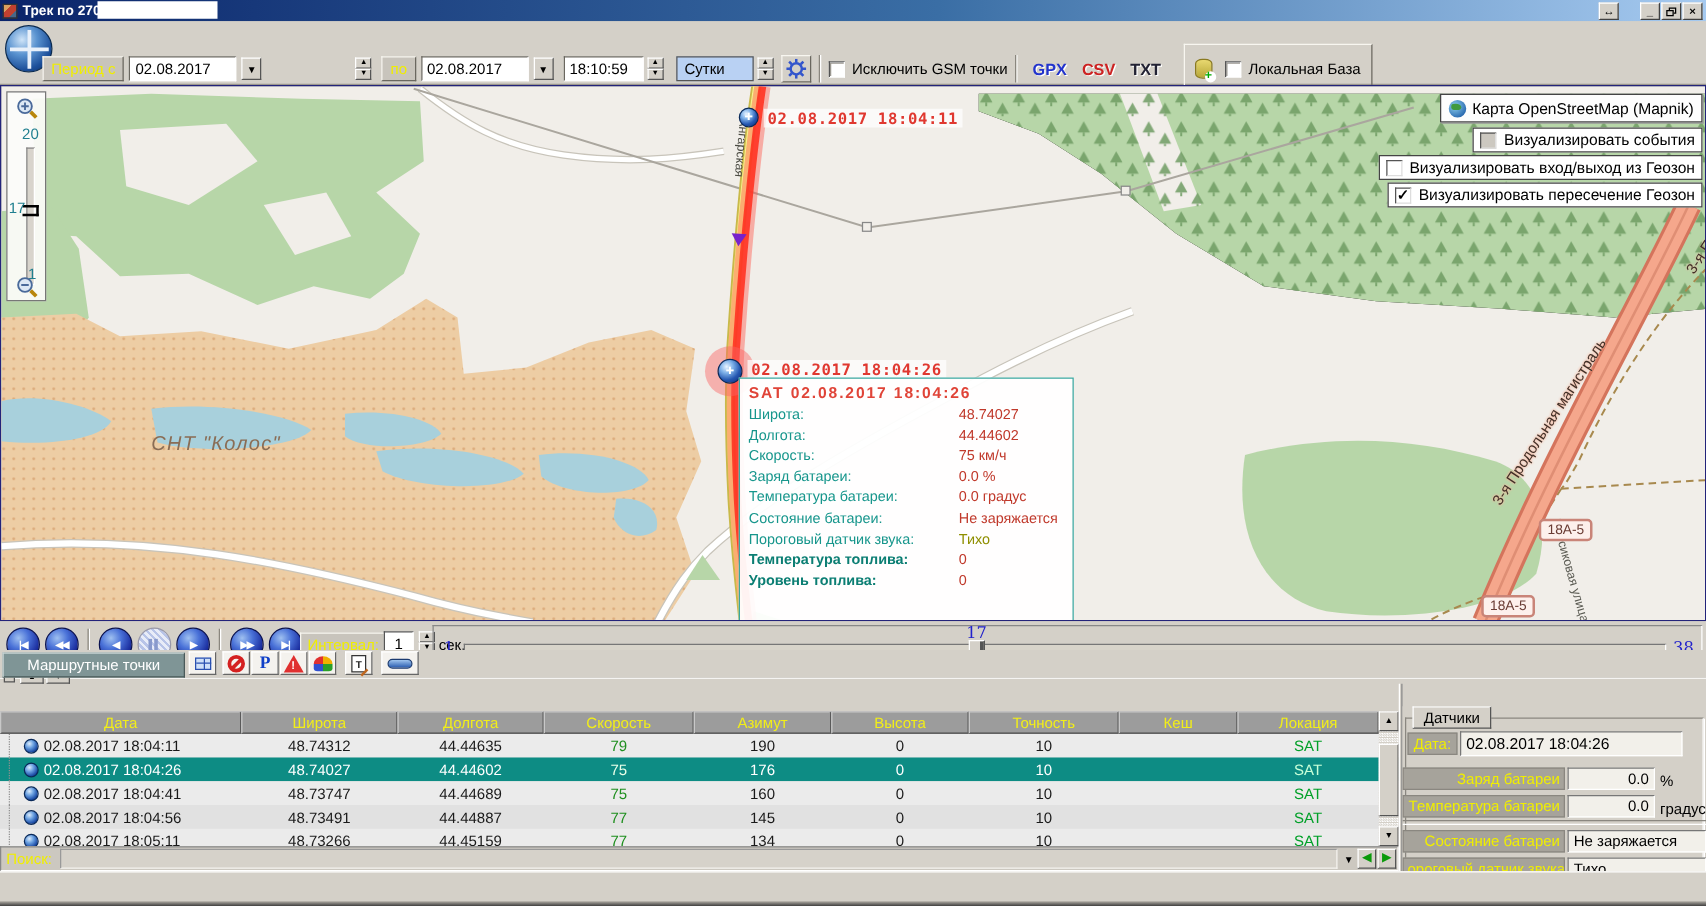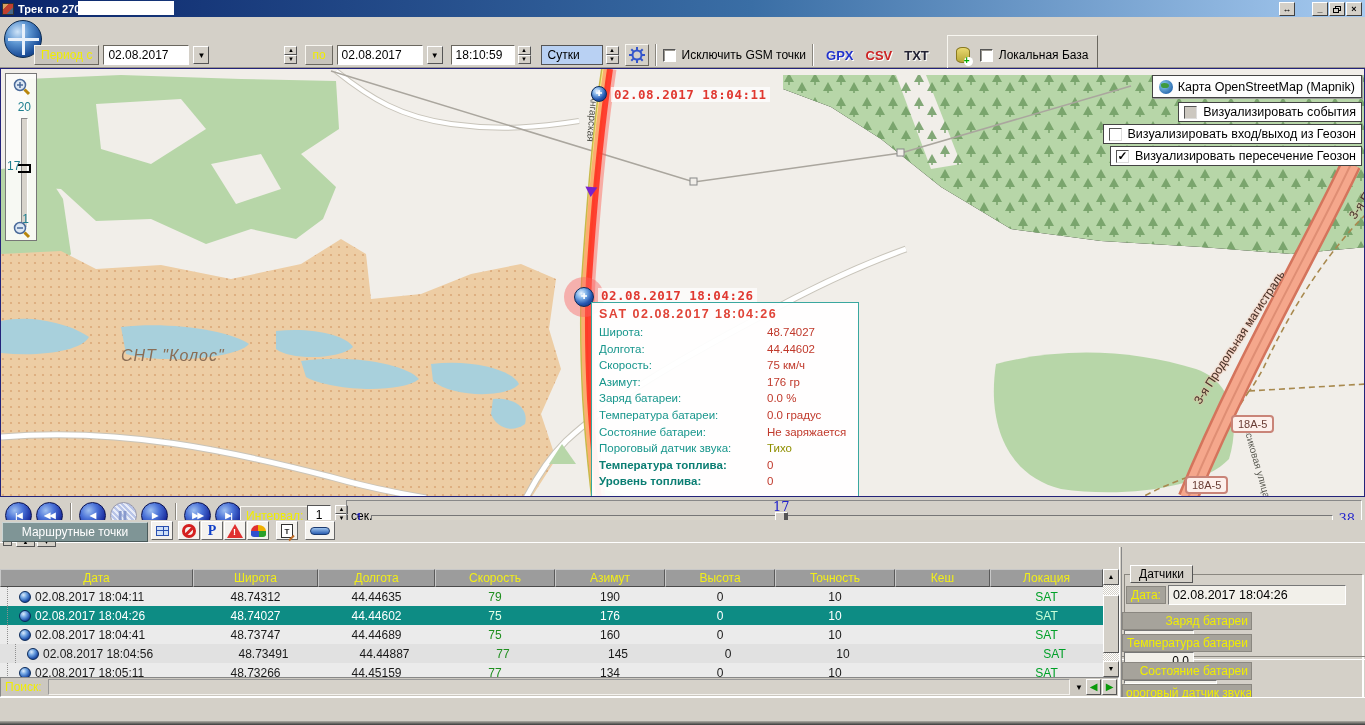--- a/index.html
+++ b/index.html
@@ -147,21 +147,21 @@
   .txtic{width:12px;height:14px;background:#fff;border:1px solid #333;position:relative;font-size:8px;font-weight:bold;color:#222;text-align:center;line-height:13px;}
   .txtic:after{content:"";position:absolute;right:-3px;bottom:-2px;width:7px;height:2px;background:#c06820;transform:rotate(-45deg);}
   .pillic{width:20px;height:8px;border-radius:4px;background:linear-gradient(#9ec4ee,#2a5db0);border:1px solid #1a3a70;}
   
   #tablewrap{position:absolute;left:0;top:569px;width:1119px;height:108px;background:#dcdcdc;overflow:hidden;}
   #thead{display:flex;height:18px;}
   .th{background:#9c9c9c;color:#f2ee18;font-size:12px;text-align:center;line-height:16px;flex:none;
     border:1px solid;border-color:#c8c8c8 #5a5a5a #4a4a4a #c8c8c8;overflow:hidden;white-space:nowrap;}
   #tbody{height:90px;overflow:hidden;}
   .trow{display:flex;height:19px;align-items:center;background:#ebebeb;}
-  .trow.alt{background:#e1e1e1;justify-content:center;}
+  .trow.alt{background:#e1e1e1;}
   .trow.sel{background:#0d8c84;}
   .td{flex:none;text-align:center;font-size:12px;color:#1a1a1a;overflow:hidden;white-space:nowrap;}
   .td.c-date{text-align:left;display:flex;align-items:center;height:100%;}
   .td.c-speed{color:#1f8f1f;} .td.c-loc{color:#00a028;}
   .trow.sel .td{color:#fff;} .trow.sel .td.c-loc{color:#c8ffd8;} .trow.sel .td.c-speed{color:#e8ffe8;}
   .treeline{width:12px;height:100%;border-left:1px dotted #909090;margin-left:7px;flex:none;}
   .rowmk{width:12px;height:12px;border-radius:50%;flex:none;margin-right:4px;
     background:radial-gradient(circle at 35% 30%,#dcecfc 0%,#6aa0e0 35%,#1e4ea8 70%,#0c2a66 100%);border:1px solid #0a2a5a;}
   #vscroll{position:absolute;right:0;top:0;width:16px;height:108px;
     background:repeating-conic-gradient(#fff 0 25%,#d4d0c8 0 50%) 0 0/2px 2px;}
@@ -181,21 +181,21 @@
   #rightdiv{position:absolute;left:1119px;top:547px;width:3px;height:150px;background:#d4d0c8;border-left:1px solid #fff;border-right:1px solid #888;}
   #sensors{position:absolute;left:1122px;top:565px;width:243px;height:132px;background:#d4d0c8;overflow:hidden;}
   #sensors-frame{position:absolute;left:2px;top:9px;width:239px;height:130px;border:1px solid;border-color:#8a8780 #fff #fff #8a8780;box-shadow:1px 1px 0 #fff;}
   #sensors-tab{position:absolute;left:8px;top:0;padding:1px 8px;background:#d4d0c8;border:1px solid;border-color:#fff #555 #555 #fff;font-size:12px;}
   #sensor-date-row{position:absolute;left:4px;top:20px;display:flex;align-items:center;}
   #sensor-date-label{background:#a6a39b;border:1px solid #8a8780;padding:1px 4px;font-size:12px;}
   #sensor-date-value{width:178px;height:20px;background:#f2f0ea;border:1px solid;border-color:#777 #fff #fff #777;
     padding:2px 4px;font-size:12.5px;margin-left:2px;white-space:nowrap;}
   #sensor-fields{position:absolute;left:0;top:47px;width:243px;}
   .sep-h{height:4px;border-top:1px solid #8a8780;border-bottom:1px solid #fff;margin:2px 0;}
-  .sf-row{display:flex;align-items:flex-start;height:20px;margin-bottom:2px;flex-direction:column;}
+  .sf-row{display:flex;align-items:flex-end;height:20px;margin-bottom:2px;}
   .sf-l{width:130px;flex:none;background:#a6a39b;border:1px solid #8a8780;color:#f0ee00;font-size:12px;
     text-align:right;padding:1px 3px;white-space:nowrap;overflow:hidden;height:18px;}
   .sf-v{background:#f2f0ea;border:1px solid;border-color:#777 #fff #fff #777;font-size:12px;height:18px;
     padding:1px 4px;white-space:nowrap;overflow:hidden;flex:1;margin-left:2px;}
   .sf-v.num{flex:none;width:70px;text-align:right;}
   .sf-u{margin-left:4px;font-size:12px;}
   
   #statusbar{position:absolute;left:0;top:697px;width:1365px;height:28px;background:#d4d0c8;border-top:1px solid #fff;}
   #statusbar .bot{position:absolute;left:0;bottom:0;width:100%;height:4px;background:linear-gradient(#b0aca4,#3a3a3a);}
 </style>
@@ -419,24 +419,20 @@
           </div>
           <div class="tt-row">
             <span class="tt-l">Долгота:</span>
             <span class="tt-v">44.44602</span>
           </div>
           <div class="tt-row">
             <span class="tt-l">Скорость:</span>
             <span class="tt-v">75 км/ч</span>
           </div>
           <div class="tt-row">
-            <span class="tt-l">Азимут:</span>
-            <span class="tt-v">176 гр</span>
-          </div>
-          <div class="tt-row">
             <span class="tt-l">Заряд батареи:</span>
             <span class="tt-v">0.0 %</span>
           </div>
           <div class="tt-row">
             <span class="tt-l">Температура батареи:</span>
             <span class="tt-v">0.0 градус</span>
           </div>
           <div class="tt-row">
             <span class="tt-l">Состояние батареи:</span>
             <span class="tt-v">Не заряжается</span>

